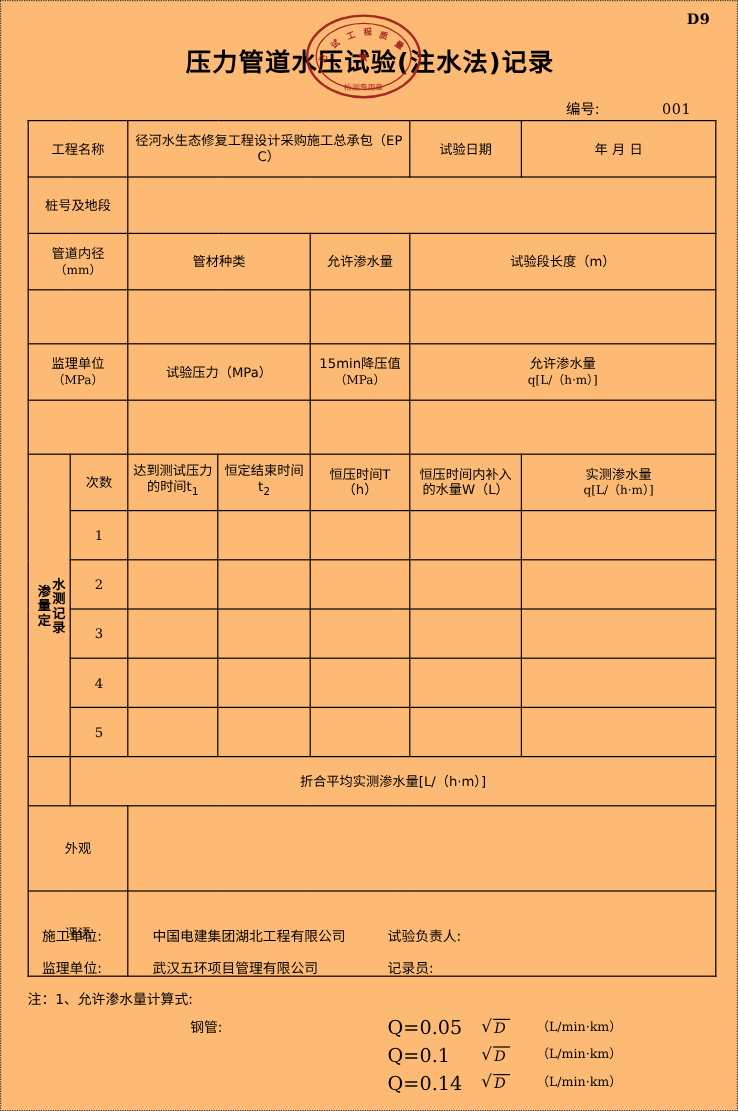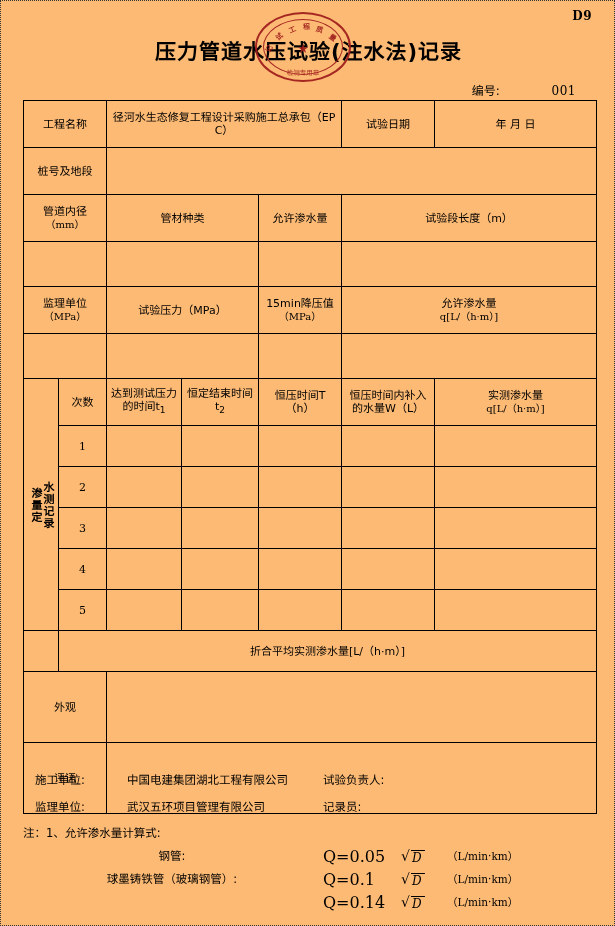--- a/index.html
+++ b/index.html
@@ -438,21 +438,20 @@
     <div class="note-line">注：1、允许渗水量计算式:</div>
 
     <div class="formula-row">
       <span class="f-name">钢管:</span>
       <span class="f-eq">Q=0.05</span>
       <span class="f-rad"><span class="radical-sign">√</span><span class="radical">D</span></span>
       <span class="f-unit">（L/min·km）</span>
     </div>
 
     <div class="formula-row">
-      <span class="f-name">球墨铸铁管（玻璃钢管）:</span>
       <span class="f-eq">Q=0.1</span>
       <span class="f-rad"><span class="radical-sign">√</span><span class="radical">D</span></span>
       <span class="f-unit">（L/min·km）</span>
     </div>
 
     <div class="formula-row">
       <span class="f-eq">Q=0.14</span>
       <span class="f-rad"><span class="radical-sign">√</span><span class="radical">D</span></span>
       <span class="f-unit">（L/min·km）</span>
     </div>

